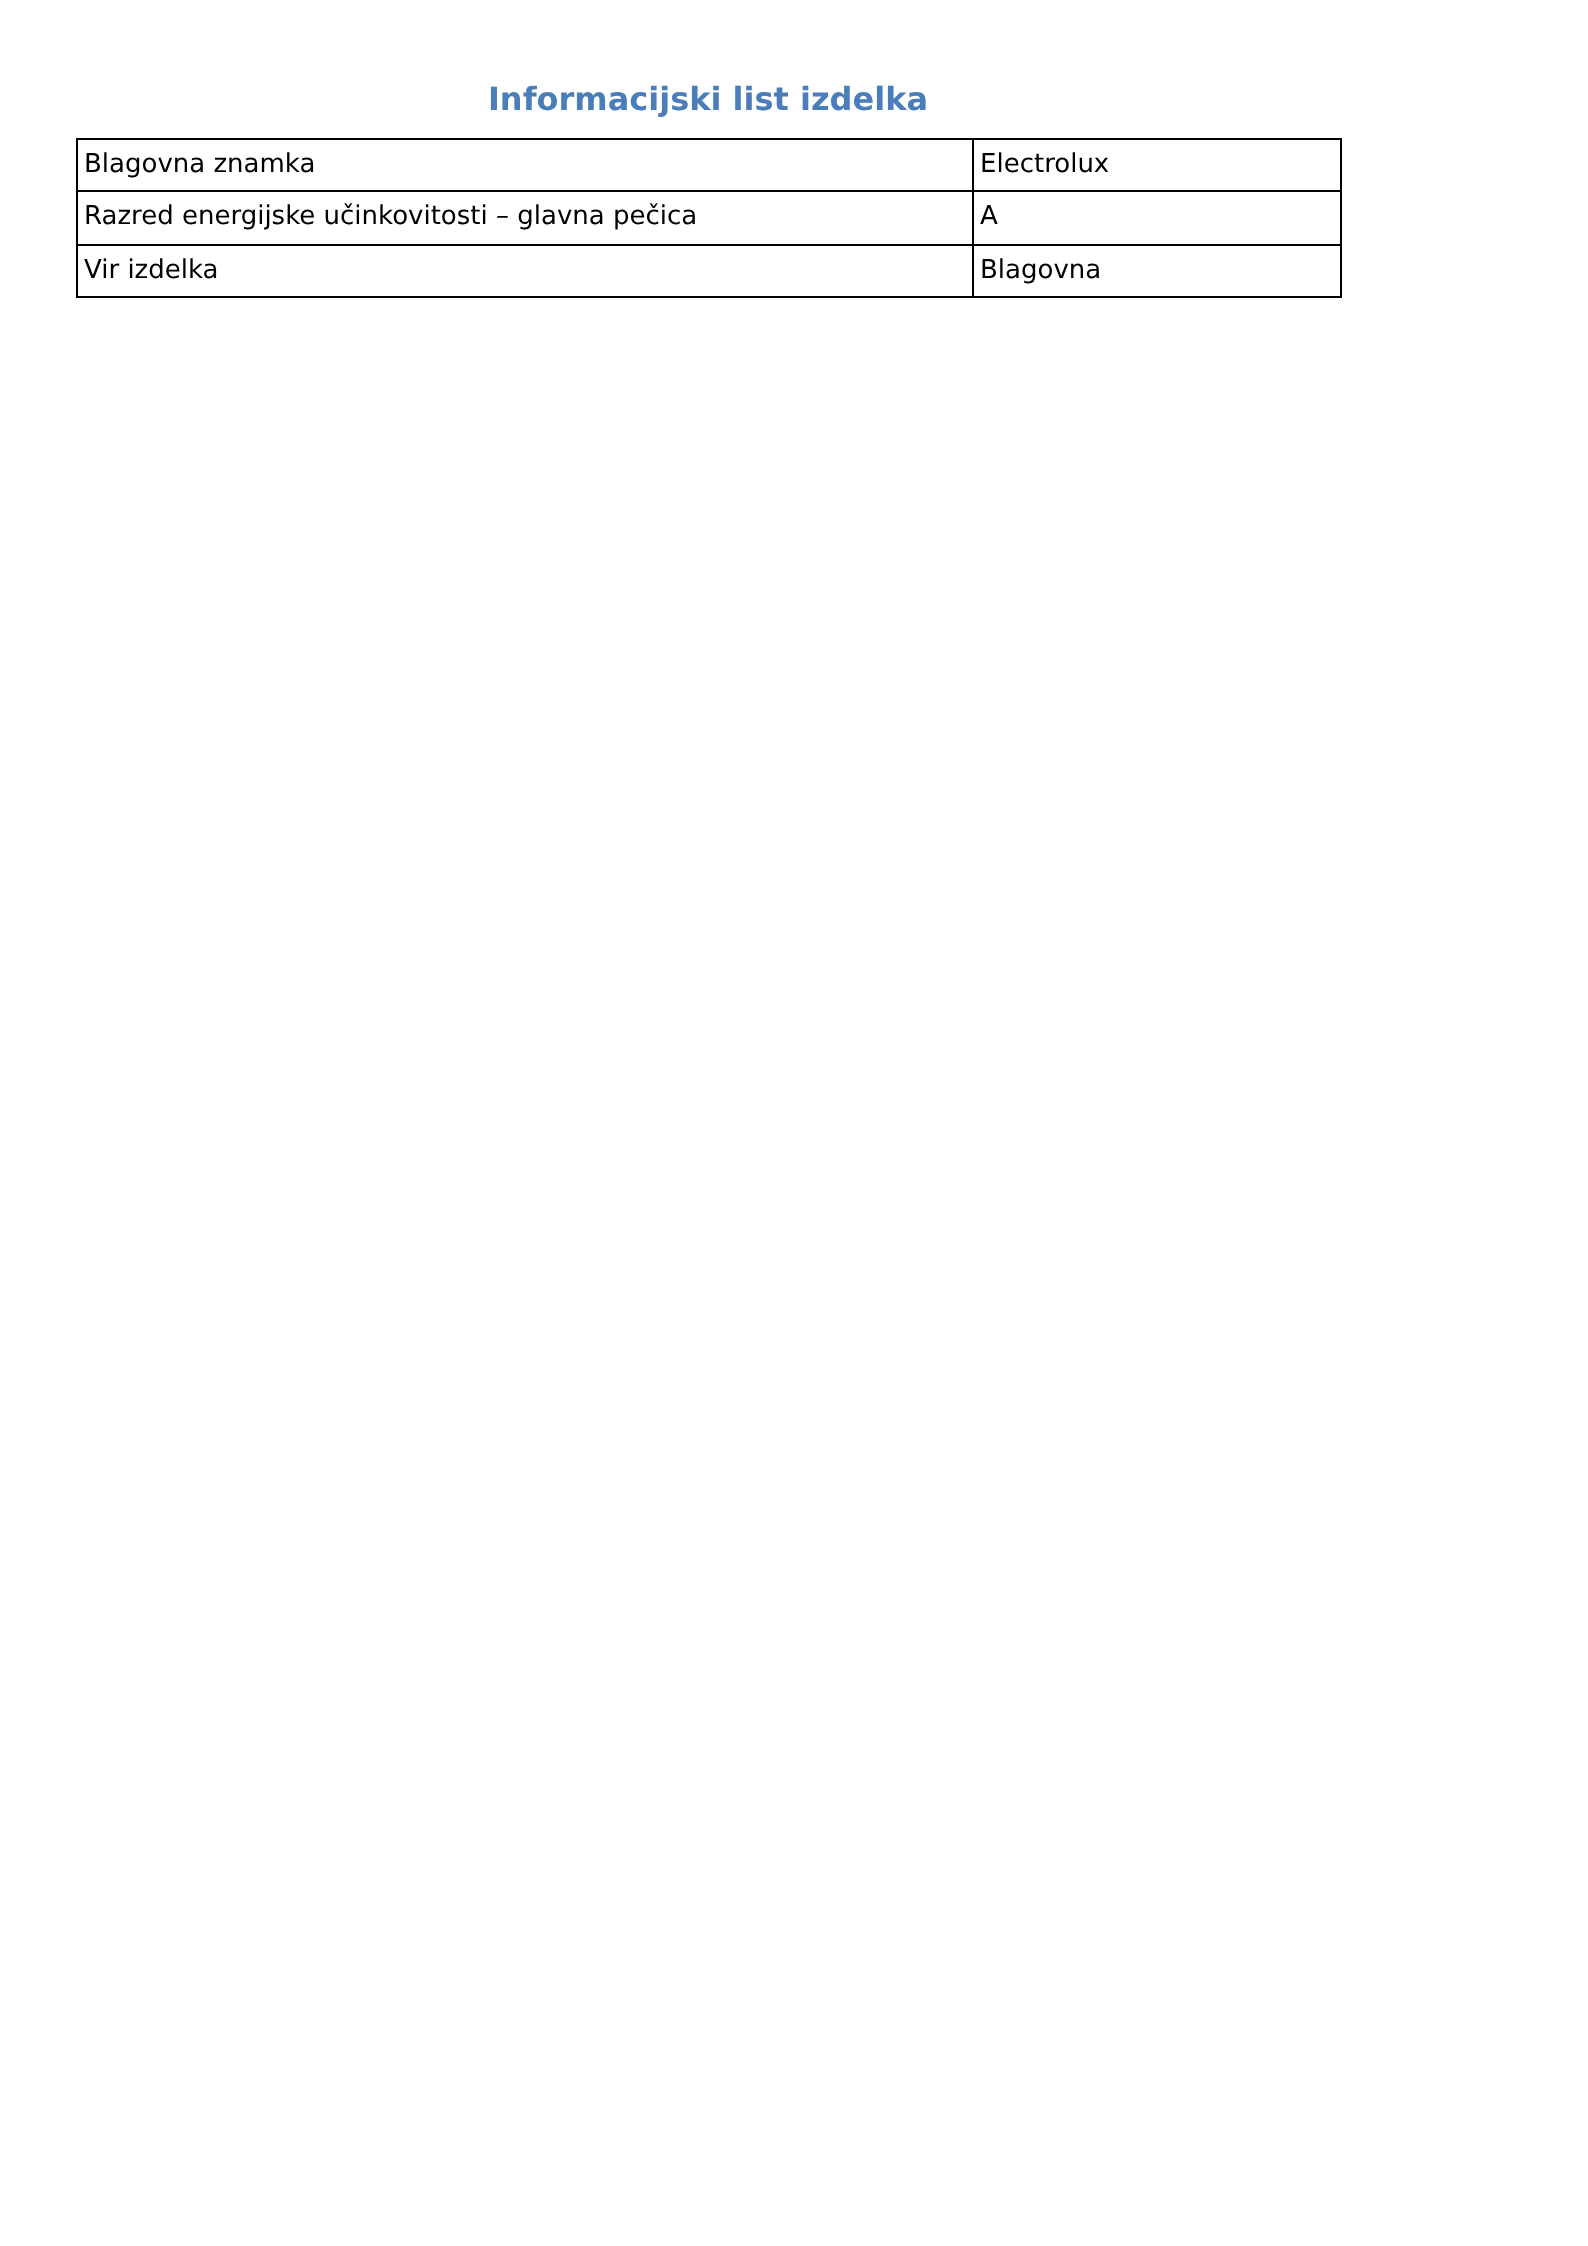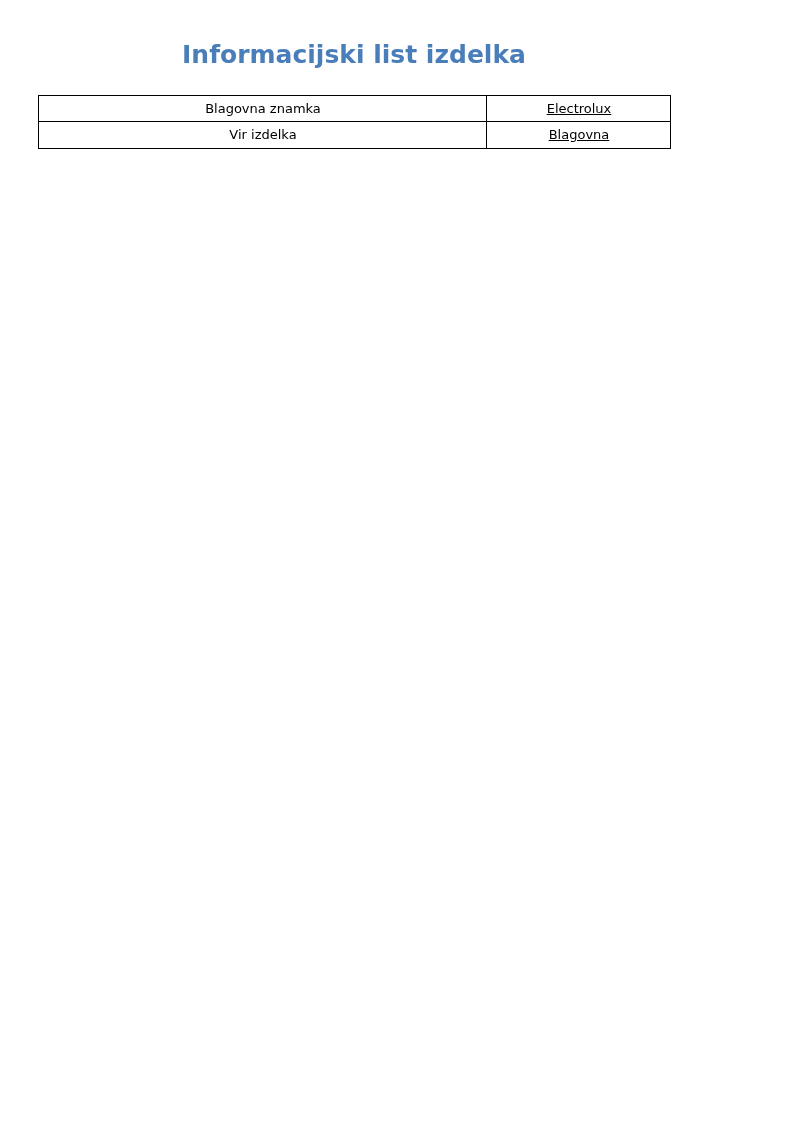--- a/index.html
+++ b/index.html
@@ -21,59 +21,62 @@
     min-height: 1123px;
     position: relative;
     background: #ffffff;
   }
 
   .doc-title {
     width: 632px;
     margin: 0 0 0 38px;
     padding-top: 40px;
     text-align: center;
-    font-size: 25px;
+    font-size: 16px;
     font-weight: bold;
     color: #4a7eba;
     letter-spacing: 0px;
   }
 
   table.product-table {
     border-collapse: collapse;
-    margin: 26px 0 0 38px;
+    margin: 10px 0 0 38px;
     width: 632px;
     table-layout: fixed;
-    text-align: center;
   }
 
   table.product-table td {
     border: 1px solid #000000;
     font-size: 13px;
     line-height: 1.18;
     padding: 5px 2px 5px 3px;
     vertical-align: middle;
     word-wrap: break-word;
   }
 
   td.label-cell { width: 448px; }
-  td.value-cell { width: 184px; text-decoration: underline; }
+  td.value-cell { width: 184px; }
 </style>
 </head>
 <body>
 
 <div class="page">
 
   <h1 class="doc-title">Informacijski list izdelka</h1>
 
   <table class="product-table">
     <tbody>
       <tr>
         <td class="label-cell">Blagovna znamka</td>
         <td class="value-cell">Electrolux</td>
       </tr>
       <tr>
+        <td class="label-cell">Razred energijske učinkovitosti – glavna pečica</td>
+        <td class="value-cell">A</td>
+      </tr>
+      <tr>
         <td class="label-cell">Vir izdelka</td>
         <td class="value-cell">Blagovna</td>
       </tr>
     </tbody>
   </table>
 
 </div>
 
 </body></html>

